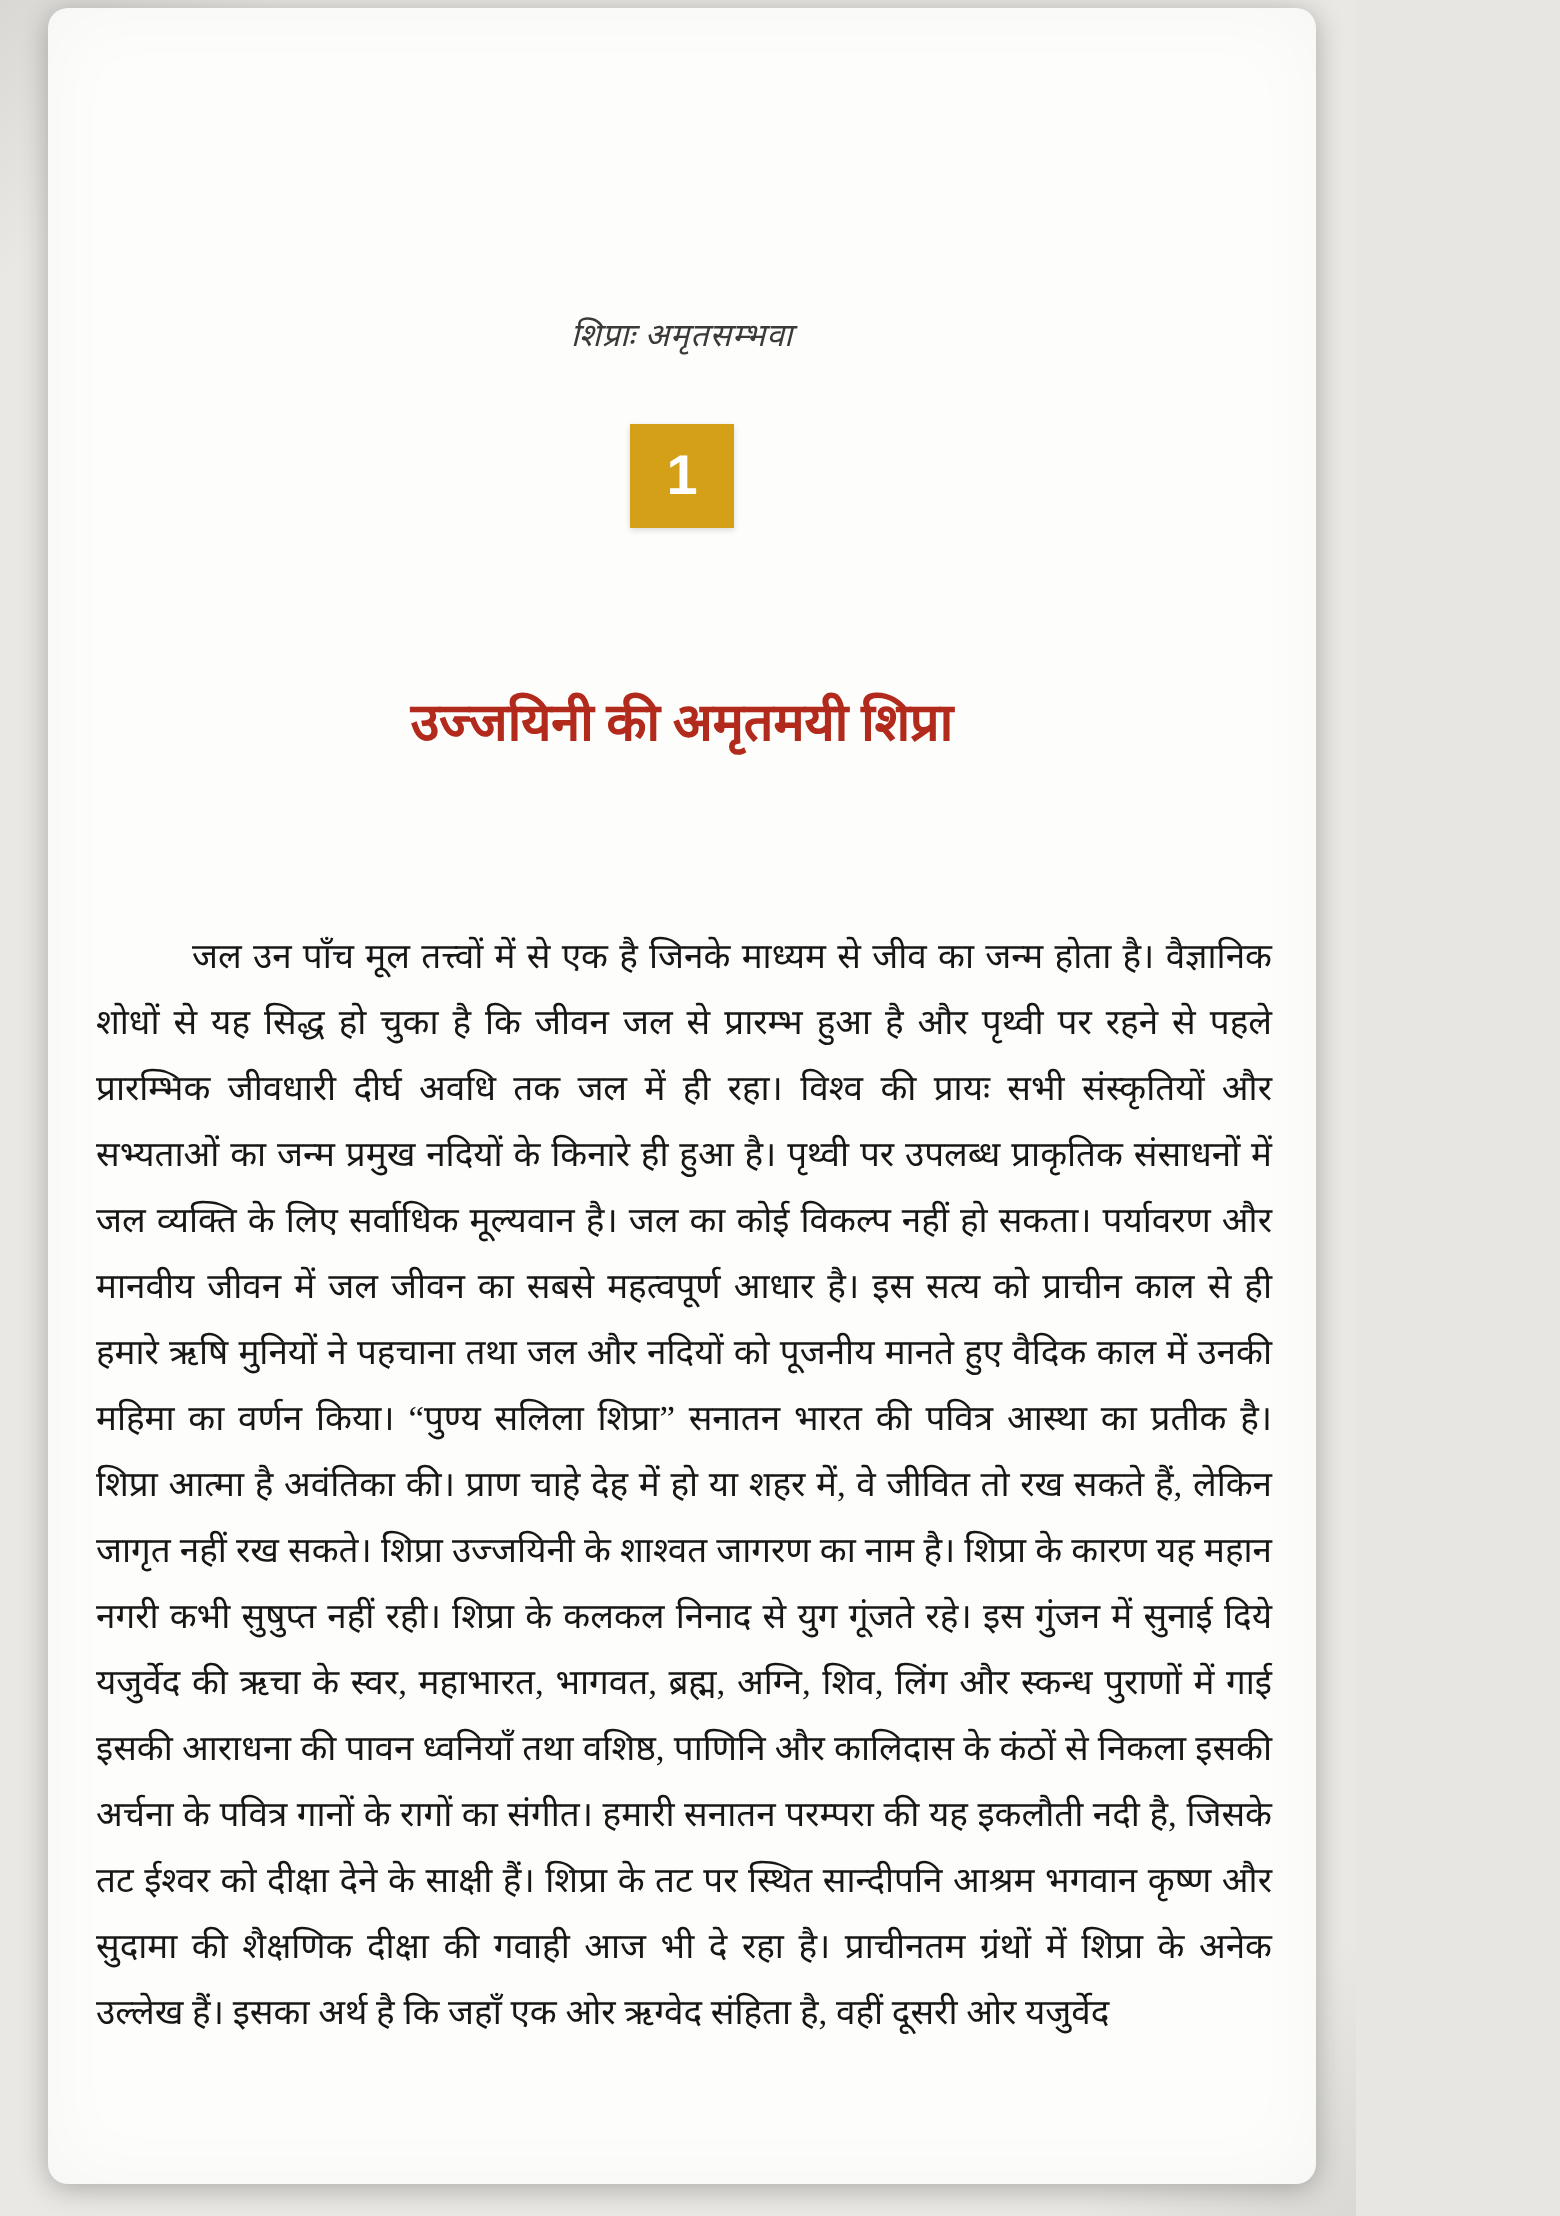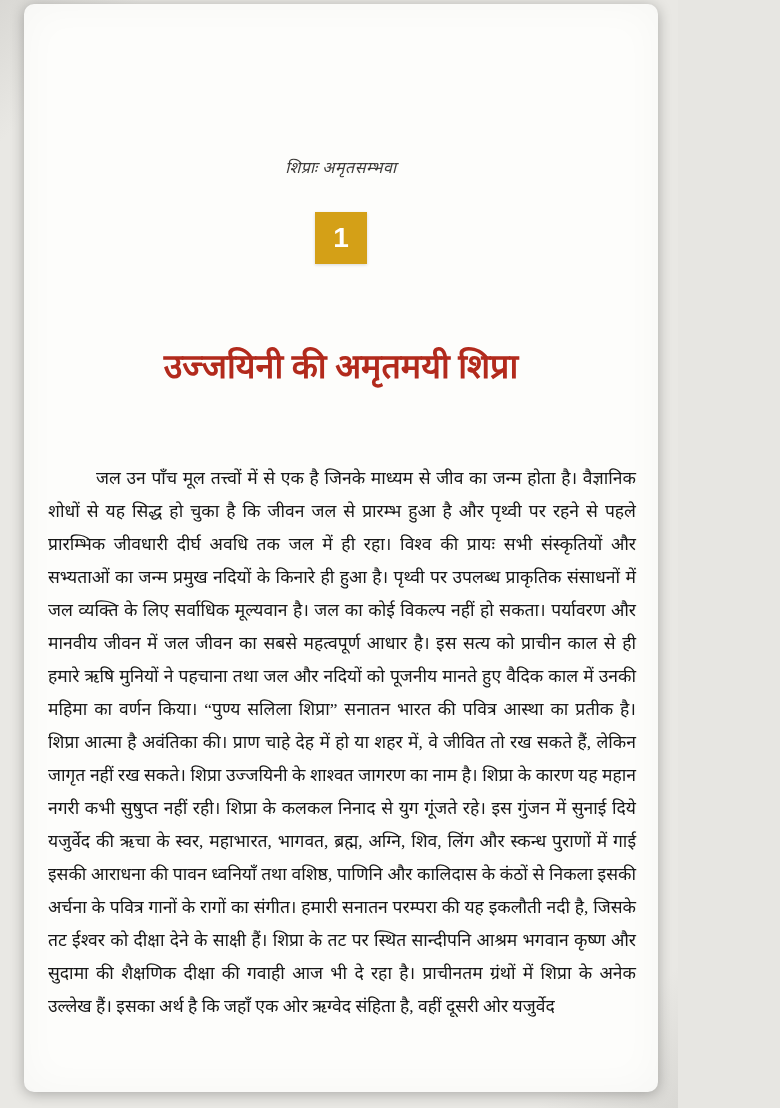--- a/index.html
+++ b/index.html
@@ -58,21 +58,21 @@
     font-size: 28px;
     line-height: 1;
   }
   .title {
     position: absolute;
     top: 338px;
     left: 0;
     right: 0;
     margin: 0;
     text-align: center;
-    font-size: 34px;
+    font-size: 26px;
     font-weight: bold;
     color: #b22a1c;
   }
   .body-text {
     position: absolute;
     top: 458px;
     left: 24px;
     right: 22px;
     margin: 0;
     font-size: 17.5px;

